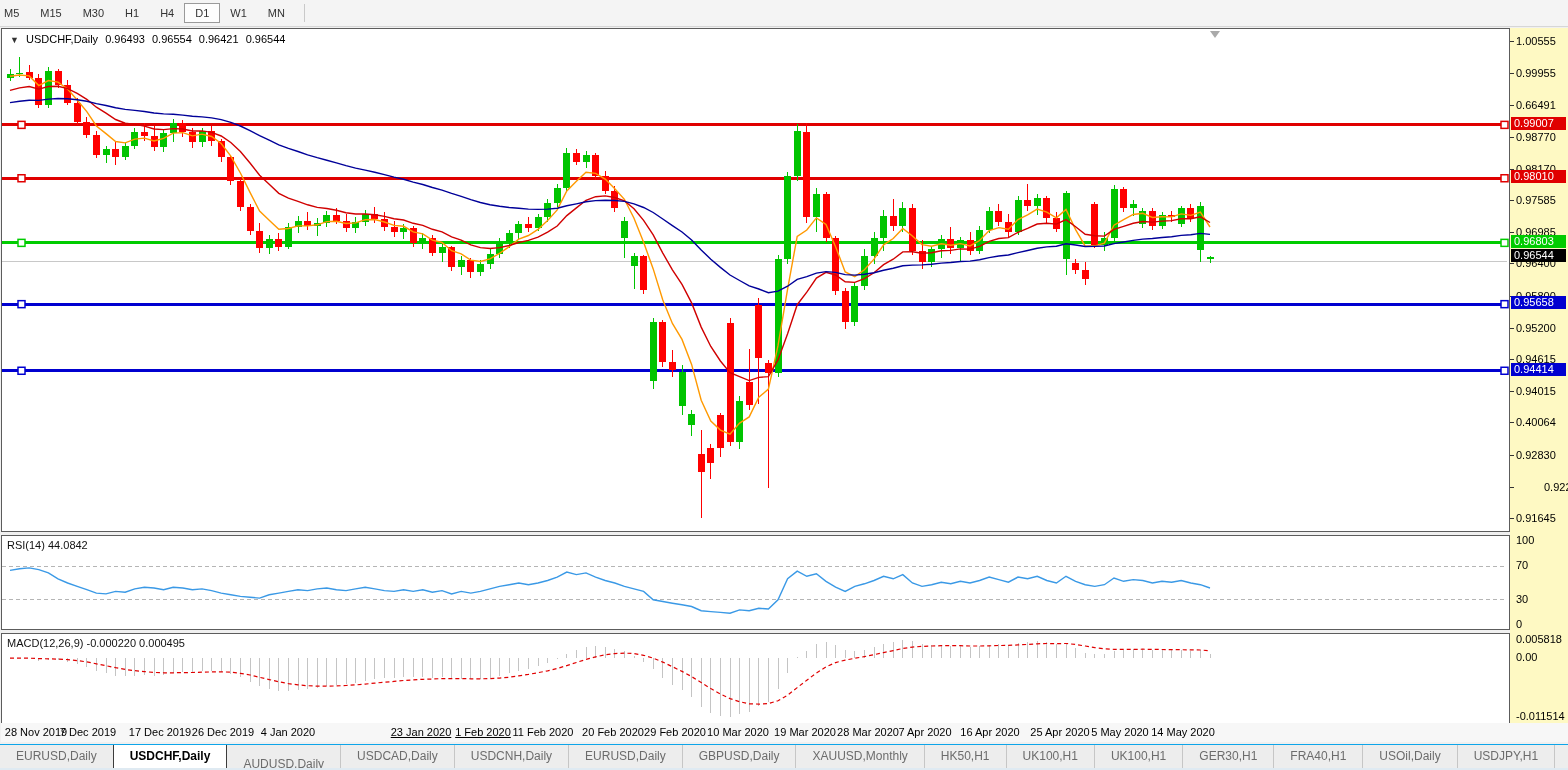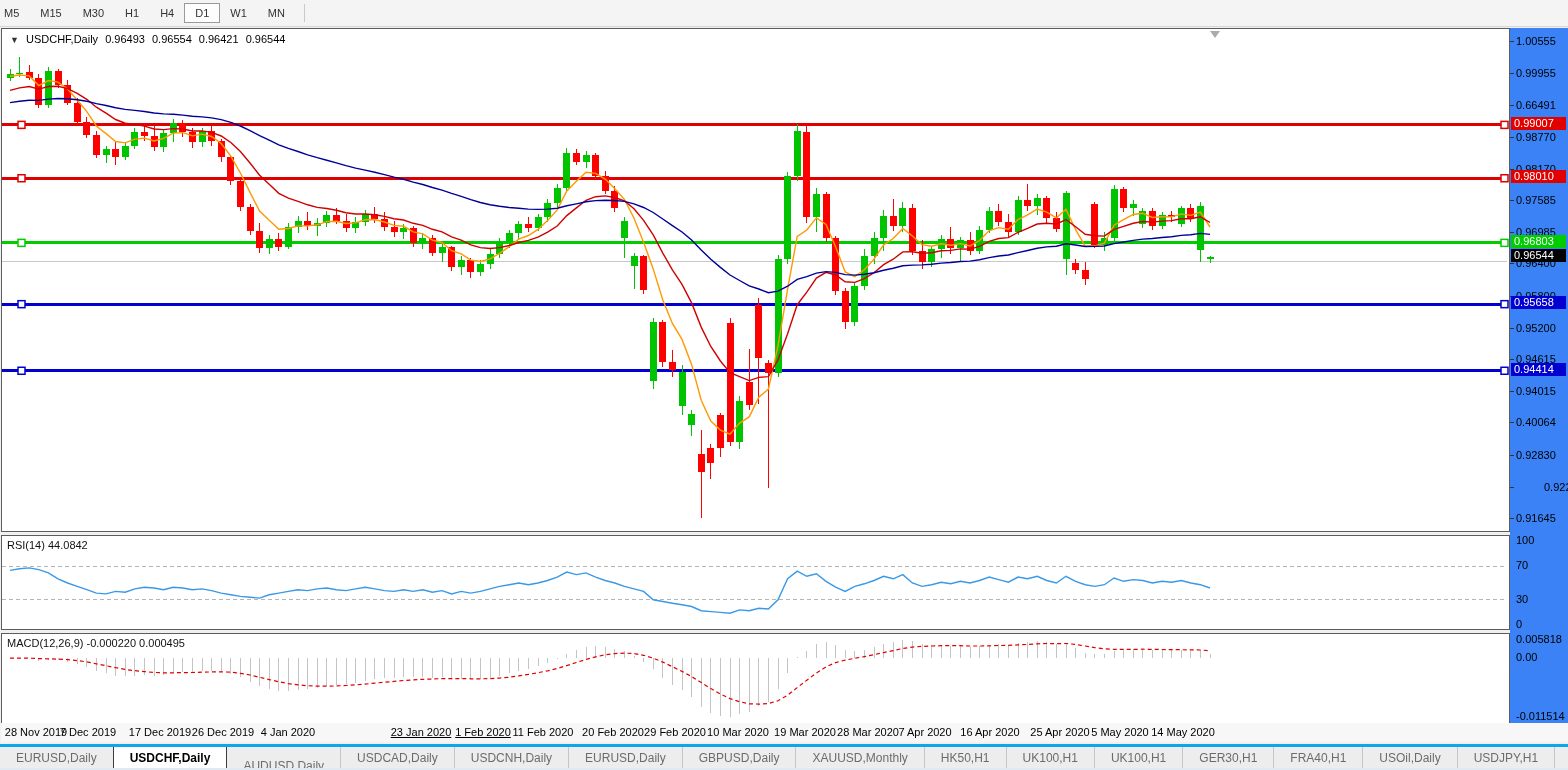--- a/index.html
+++ b/index.html
@@ -15,31 +15,31 @@
   
   .panel{position:absolute;left:1px;background:#fff;border:1px solid #5c5c5c;}
   #main-svg{top:28px;}
   #rsi-svg{top:535px;}
   #macd-svg{top:633px;}
   #main-title{position:absolute;left:10px;top:33px;color:#000;}
   #main-title span{margin-right:4px;}
   #rsi-label{position:absolute;left:7px;top:539px;}
   #macd-label{position:absolute;left:7px;top:637px;}
   
-  #price-axis{position:absolute;left:1510px;top:28px;width:58px;height:695px;background:#3b82f6;}
+  #price-axis{position:absolute;left:1510px;top:28px;width:58px;height:695px;background:#fef9c3;}
   .tick{position:absolute;left:6px;color:#000;white-space:nowrap;}
   .tick-dash{position:absolute;left:0;width:4px;height:1px;background:#333;}
   .lvl-label{position:absolute;left:1px;width:52px;height:13px;line-height:13px;color:#fff;
              padding-left:3px;white-space:nowrap;}
   
   #date-axis{position:absolute;left:1px;top:723px;width:1567px;height:19px;background:#f7f7f7;}
   .date-lbl{position:absolute;top:3px;transform:translateX(-50%);color:#000;white-space:nowrap;}
   
   #tabbar{position:absolute;left:0;top:744px;width:1568px;height:24px;background:#ededed;
-          border-top:3px solid #0ea5e9;display:flex;align-items:stretch;font-size:12px;}
+          border-top:1px solid #0ea5e9;display:flex;align-items:stretch;font-size:12px;}
   .tab{padding:4px 16px 3px 16px;color:#6c6c6c;white-space:nowrap;position:relative;}
   .tab + .tab{border-left:1px solid #c6c6c6;}
   .tab.active{background:#fff;color:#000;border:1px solid #3c3c3c;border-top:none;margin-top:0px;
               font-weight:bold;}
   .tab.active + .tab{border-left:none;margin-top:8px;}
   #bottom-strip{position:absolute;left:0;top:768px;width:1568px;height:2px;background:#dfeaf2;}
 </style>
 </head>
 <body>
 

